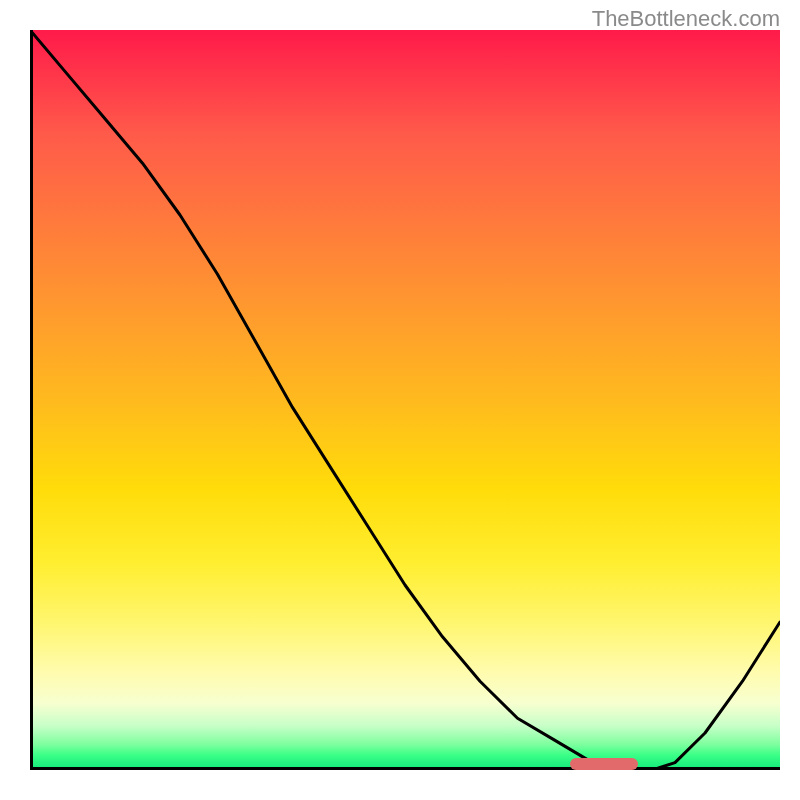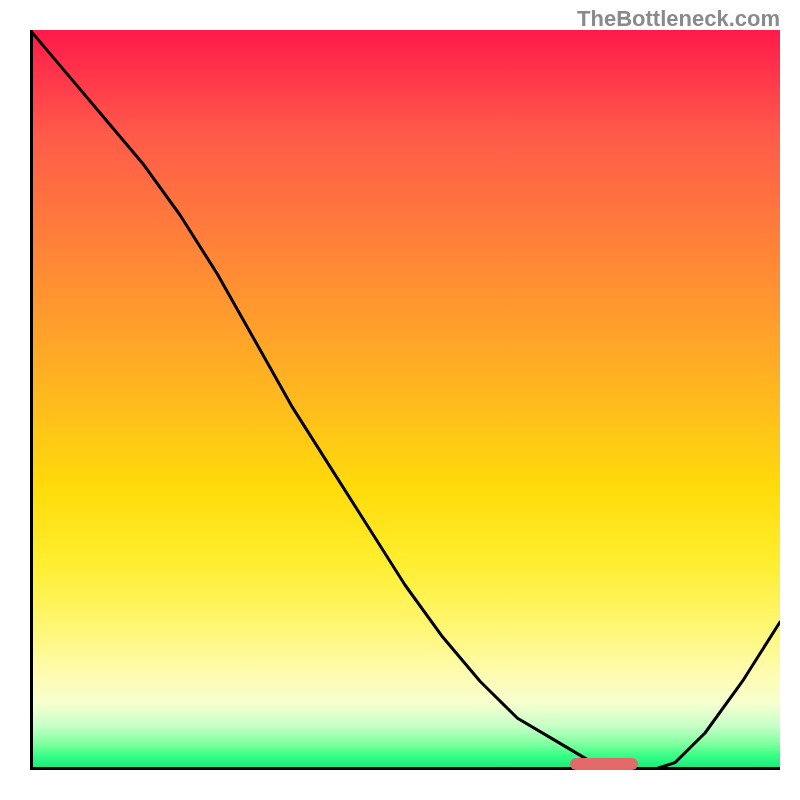--- a/index.html
+++ b/index.html
@@ -8,21 +8,21 @@
     height: 800px;
     background: #ffffff;
     font-family: Arial, sans-serif;
     position: relative;
   }
   .watermark {
     position: absolute;
     top: 6px;
     right: 20px;
     font-size: 22px;
-    font-weight: 700;
+    font-weight: 400;
     color: #8a8a8a;
     z-index: 5;
   }
   .plot-area {
     position: absolute;
     left: 30px;
     top: 30px;
     width: 750px;
     height: 740px;
     background: linear-gradient(to bottom,

